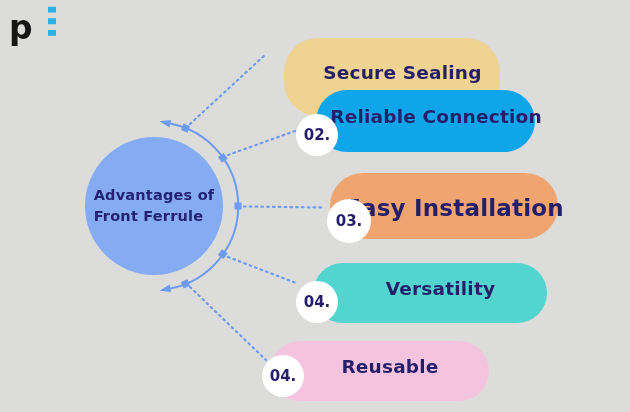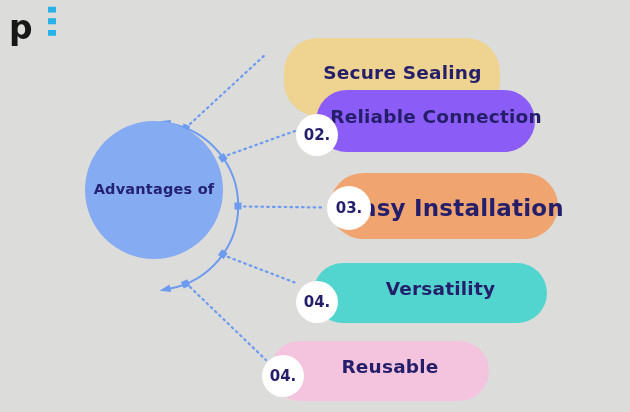--- a/index.html
+++ b/index.html
@@ -10,21 +10,21 @@
     overflow:hidden;
     font-family:"DejaVu Sans","Liberation Sans",sans-serif;
   }
 
   
   .logo{position:absolute;left:4px;top:2px;width:52px;height:50px;}
   .logo svg{display:block;}
 
   
   .center-circle{
-    position:absolute;left:85px;top:121px;width:138px;height:138px;
+    position:absolute;left:85px;top:137px;width:138px;height:138px;
     border-radius:50%;
     background:var(--circle-fill,#85abf2);
     display:flex;align-items:center;justify-content:center;text-align:left;
   }
   .center-title{
     color:var(--title-navy,#232272);
     font-weight:800;font-size:14.5px;line-height:1.45;letter-spacing:.2px;
   }
 
   
@@ -58,21 +58,21 @@
 
   
   .numcircle{
     position:absolute;width:42px;height:42px;border-radius:50%;
     background:var(--white,#ffffff);
     display:flex;align-items:center;justify-content:center;
     color:var(--text-navy,#241e6b);font-weight:800;font-size:15px;
   }
   .num1{left:262px;top:17px;}
   .num2{left:296px;top:114px;}
-  .num3{left:327px;top:186px;width:44px;height:44px;align-items:center;}
+  .num3{left:327px;top:199px;width:44px;height:44px;align-items:center;}
   .num4{left:296px;top:281px;}
   .num5{left:262px;top:355px;}
 </style>
 </head>
 <body>
 
 <div class="stage">
 
   <div class="logo">
     <svg width="52" height="50" viewBox="0 0 52 50">
@@ -97,27 +97,28 @@
     <line class="dot-line" x1="190" y1="124" x2="266" y2="54"></line>
     <line class="dot-line" x1="228" y1="155" x2="295" y2="131"></line>
     <line class="dot-line" x1="244" y1="206.5" x2="325" y2="207.5"></line>
     <line class="dot-line" x1="228" y1="257" x2="296" y2="283"></line>
     <line class="dot-line" x1="190" y1="287" x2="266" y2="360"></line>
   </svg>
 
   <div class="center-circle">
     <div class="center-title">
       <span>Advantages of</span><br>
+      <span>Front Ferrule</span>
     </div>
   </div>
 
   <div class="pill pill1" style="background: rgb(239, 211, 144);">
     <span class="pill-label">Secure Sealing</span>
   </div>
-  <div class="pill pill2" style="background: #8b5cf6;">
+  <div class="pill pill2" style="background: #0ea5e9;">
     <span class="pill-label">Reliable Connection</span>
   </div>
   <div class="pill pill3" style="background: rgb(240, 165, 113);">
     <span class="pill-label">Easy Installation</span>
   </div>
   <div class="pill pill4" style="background: rgb(82, 213, 207);">
     <span class="pill-label">Versatility</span>
   </div>
   <div class="pill pill5" style="background: rgb(244, 196, 222);">
     <span class="pill-label">Reusable</span>

